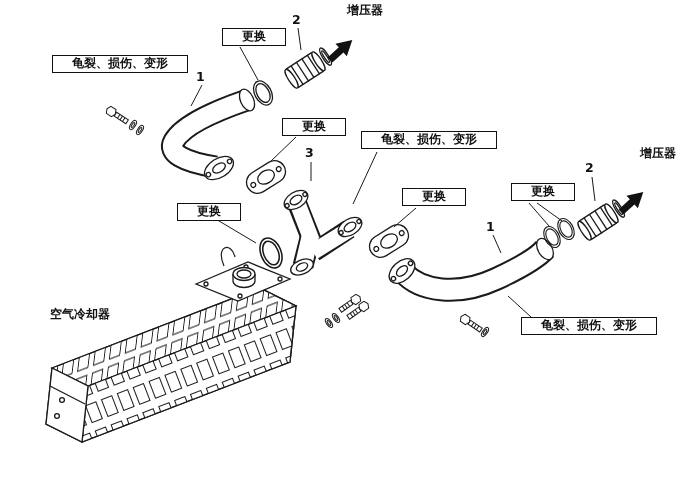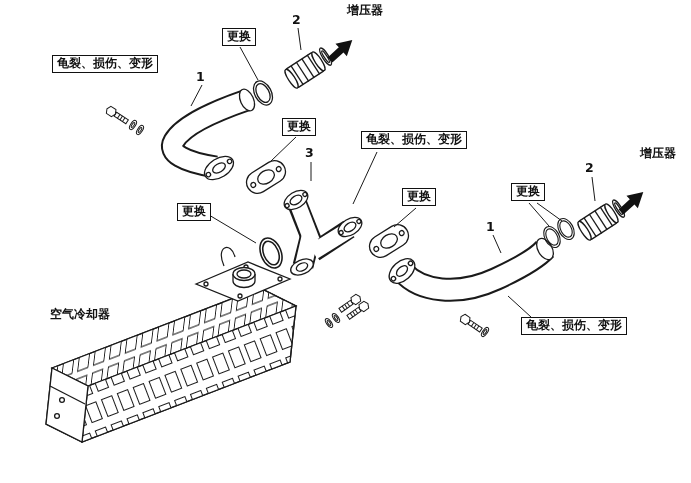--- a/index.html
+++ b/index.html
@@ -5,21 +5,21 @@
   html,body{margin:0;padding:0;background:#fff;}
   .stage{
     position:relative;width:691px;height:483px;background:#fff;
     font-family:"DejaVu Sans",sans-serif;overflow:hidden;color:#111;
   }
   .stage svg{position:absolute;left:0;top:0;}
   .label{
     position:absolute;font-size:12px;font-weight:bold;line-height:1.15;
     white-space:nowrap;color:#111;
   }
-  .label.boxed{border:1px solid #111;background:#fff;padding:1px 4px;}
+  .label.boxed{border:1px solid #111;background:#fff;padding:1px 19px;}
   .label.num{font-size:12.5px;}
 </style>
 </head>
 <body>
 
 <div class="stage">
 
   <svg width="691" height="483" viewBox="0 0 691 483">
     <defs>
       <pattern id="cellsSide" width="17" height="27" patternUnits="userSpaceOnUse" patternTransform="rotate(-21)">

